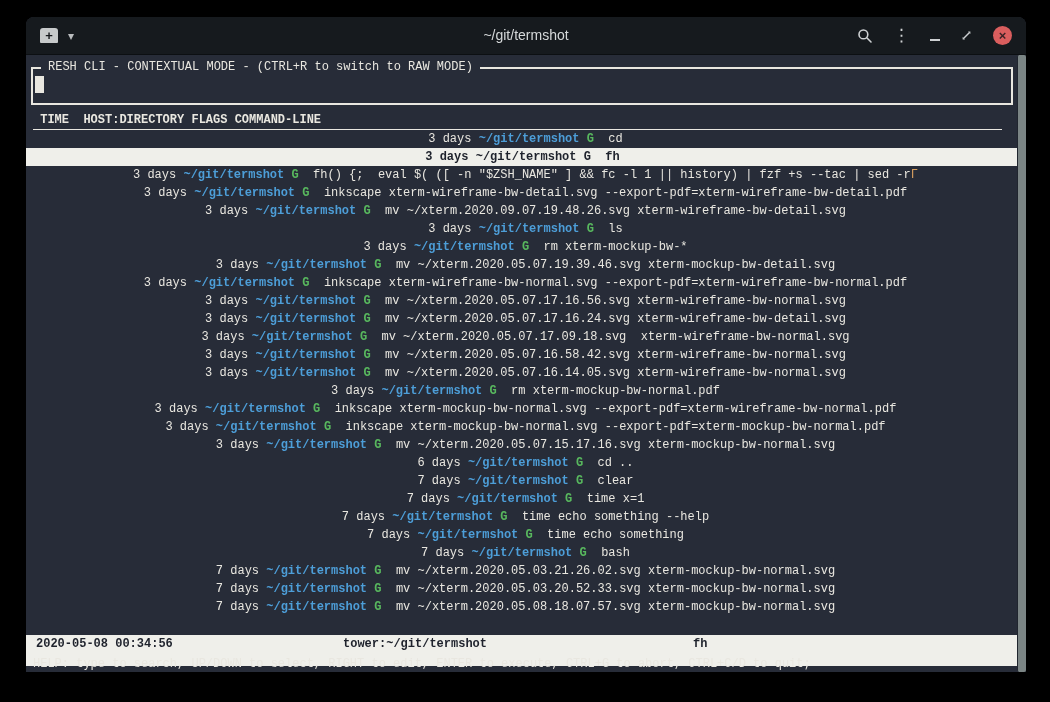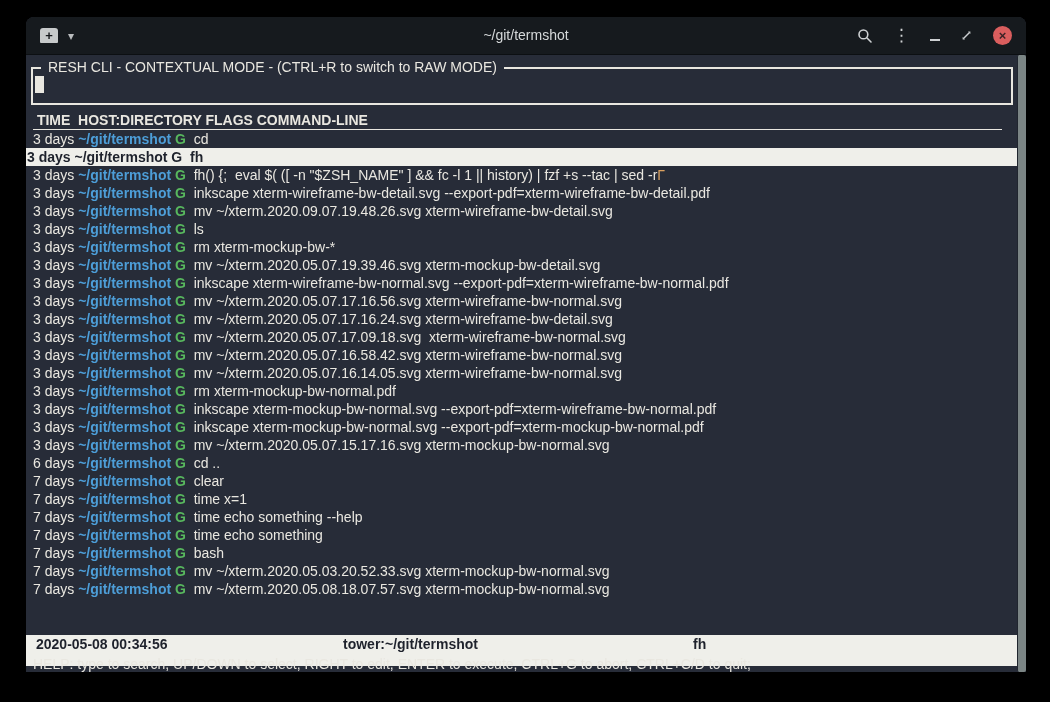--- a/index.html
+++ b/index.html
@@ -15,27 +15,27 @@
   .tbtn{background:none;border:none;padding:0;margin:0;display:flex;align-items:center;justify-content:center;cursor:pointer;}
   .newtab-shape{display:flex;align-items:center;justify-content:center;width:18px;height:15px;background:#c7cacb;
             border-radius:3px 3px 1px 1px;color:#15181c;font-size:13px;font-weight:bold;line-height:15px;}
   .chev{color:#b9bcbe;font-size:12px;}
   .kebab{color:#ced1d3;font-size:17px;line-height:17px;}
   .minbar{display:block;width:10px;height:2px;background:#ced1d3;margin-top:8px;}
   .closebtn{width:19px;height:19px;border-radius:50%;background:var(--close_red);color:#3a2326;
             font-size:13px;font-weight:bold;line-height:19px;text-align:center;}
   
   .term{position:absolute;left:0;top:38px;right:0;bottom:0;background:var(--bg);
-        font-family:Liberation Sans, sans-serif;font-size:14px;line-height:18px;color:var(--fg);}
+        font-family:Liberation Mono, monospace;font-size:12px;line-height:18px;color:var(--fg);}
   .resh-box{position:absolute;left:5px;right:13px;top:12px;height:34px;border:2px solid var(--fg);}
   .box-label{position:absolute;top:-11px;left:8px;background:var(--bg);padding:0 7px;color:var(--fg);white-space:pre;}
   .cursor{position:absolute;left:2px;top:7px;width:9px;height:17px;background:var(--fg);}
   .thead{position:absolute;left:7px;right:24px;top:56px;height:18px;border-bottom:1px solid var(--fg);
          font-weight:bold;white-space:pre;}
-  .rows{position:absolute;left:7px;right:8px;top:75px;}
+  .rows{position:absolute;left:7px;right:8px;top:75px;text-align:center;}
   .row{height:18px;white-space:pre;}
   .c-time{color:var(--fg);}
   .c-dir{color:var(--dir_blue);font-weight:bold;}
   .c-flag{color:var(--flag_green);font-weight:bold;}
   .c-cmd{color:var(--fg);}
   .c-trail{color:#d9a05f;}
   .row.selected{background:var(--select_bg);font-weight:bold;margin:0 -8px 0 -7px;padding:0 8px 0 1px;}
   .row.selected span{color:var(--select_fg);}
   .statusbar{position:absolute;left:0;right:0;top:580px;height:31px;background:var(--select_bg);
              color:var(--select_fg);font-weight:bold;line-height:19px;}
@@ -117,20 +117,21 @@
         <div class="row"><span class="c-time">3 days</span> <span class="c-dir">~/git/termshot</span> <span class="c-flag">G</span>  <span class="c-cmd">rm xterm-mockup-bw-normal.pdf</span></div>
         <div class="row"><span class="c-time">3 days</span> <span class="c-dir">~/git/termshot</span> <span class="c-flag">G</span>  <span class="c-cmd">inkscape xterm-mockup-bw-normal.svg --export-pdf=xterm-wireframe-bw-normal.pdf</span></div>
         <div class="row"><span class="c-time">3 days</span> <span class="c-dir">~/git/termshot</span> <span class="c-flag">G</span>  <span class="c-cmd">inkscape xterm-mockup-bw-normal.svg --export-pdf=xterm-mockup-bw-normal.pdf</span></div>
         <div class="row"><span class="c-time">3 days</span> <span class="c-dir">~/git/termshot</span> <span class="c-flag">G</span>  <span class="c-cmd">mv ~/xterm.2020.05.07.15.17.16.svg xterm-mockup-bw-normal.svg</span></div>
         <div class="row"><span class="c-time">6 days</span> <span class="c-dir">~/git/termshot</span> <span class="c-flag">G</span>  <span class="c-cmd">cd ..</span></div>
         <div class="row"><span class="c-time">7 days</span> <span class="c-dir">~/git/termshot</span> <span class="c-flag">G</span>  <span class="c-cmd">clear</span></div>
         <div class="row"><span class="c-time">7 days</span> <span class="c-dir">~/git/termshot</span> <span class="c-flag">G</span>  <span class="c-cmd">time x=1</span></div>
         <div class="row"><span class="c-time">7 days</span> <span class="c-dir">~/git/termshot</span> <span class="c-flag">G</span>  <span class="c-cmd">time echo something --help</span></div>
         <div class="row"><span class="c-time">7 days</span> <span class="c-dir">~/git/termshot</span> <span class="c-flag">G</span>  <span class="c-cmd">time echo something</span></div>
         <div class="row"><span class="c-time">7 days</span> <span class="c-dir">~/git/termshot</span> <span class="c-flag">G</span>  <span class="c-cmd">bash</span></div>
+        <div class="row"><span class="c-time">7 days</span> <span class="c-dir">~/git/termshot</span> <span class="c-flag">G</span>  <span class="c-cmd">mv ~/xterm.2020.05.03.21.26.02.svg xterm-mockup-bw-normal.svg</span></div>
         <div class="row"><span class="c-time">7 days</span> <span class="c-dir">~/git/termshot</span> <span class="c-flag">G</span>  <span class="c-cmd">mv ~/xterm.2020.05.03.20.52.33.svg xterm-mockup-bw-normal.svg</span></div>
         <div class="row"><span class="c-time">7 days</span> <span class="c-dir">~/git/termshot</span> <span class="c-flag">G</span>  <span class="c-cmd">mv ~/xterm.2020.05.08.18.07.57.svg xterm-mockup-bw-normal.svg</span></div>
       </div>
 
     <div class="statusbar">
       <span class="st-date">2020-05-08 00:34:56</span>
       <span class="st-host">tower:~/git/termshot</span>
       <span class="st-cmd">fh</span>
     </div>
 

